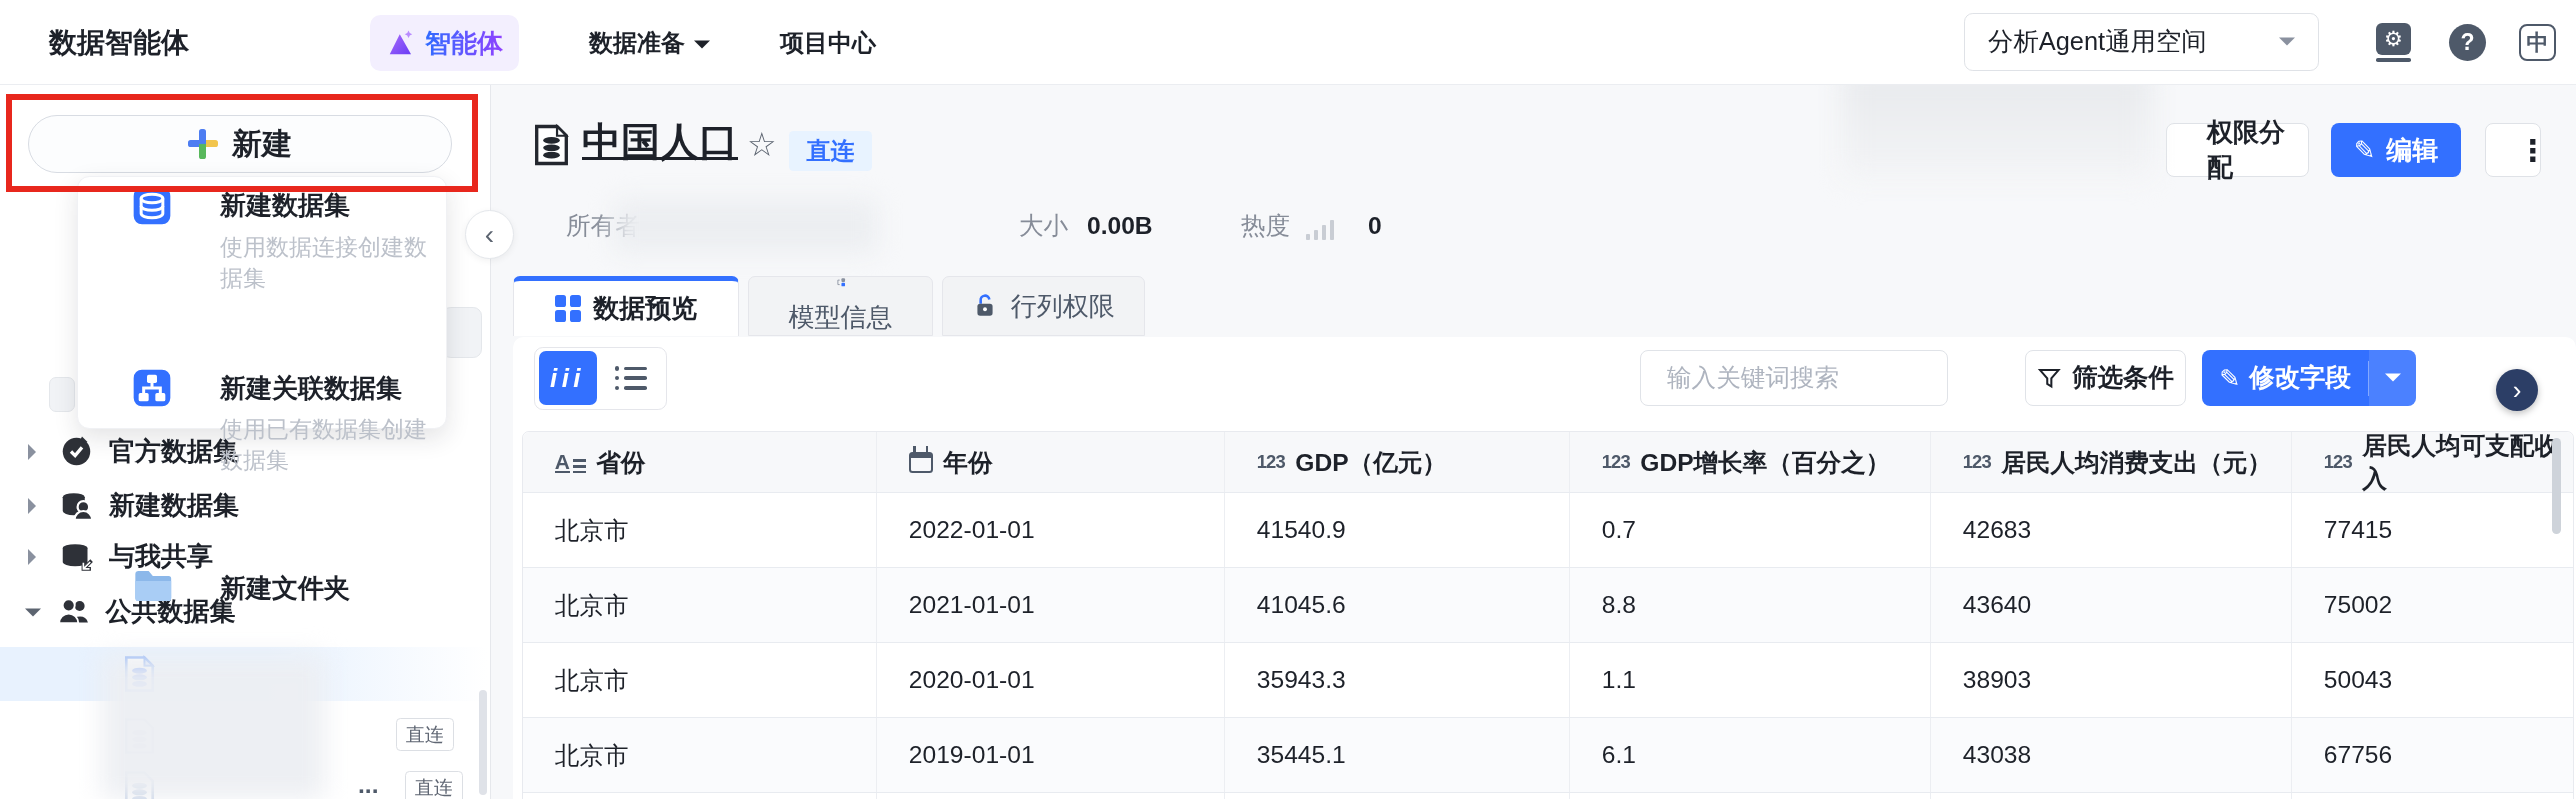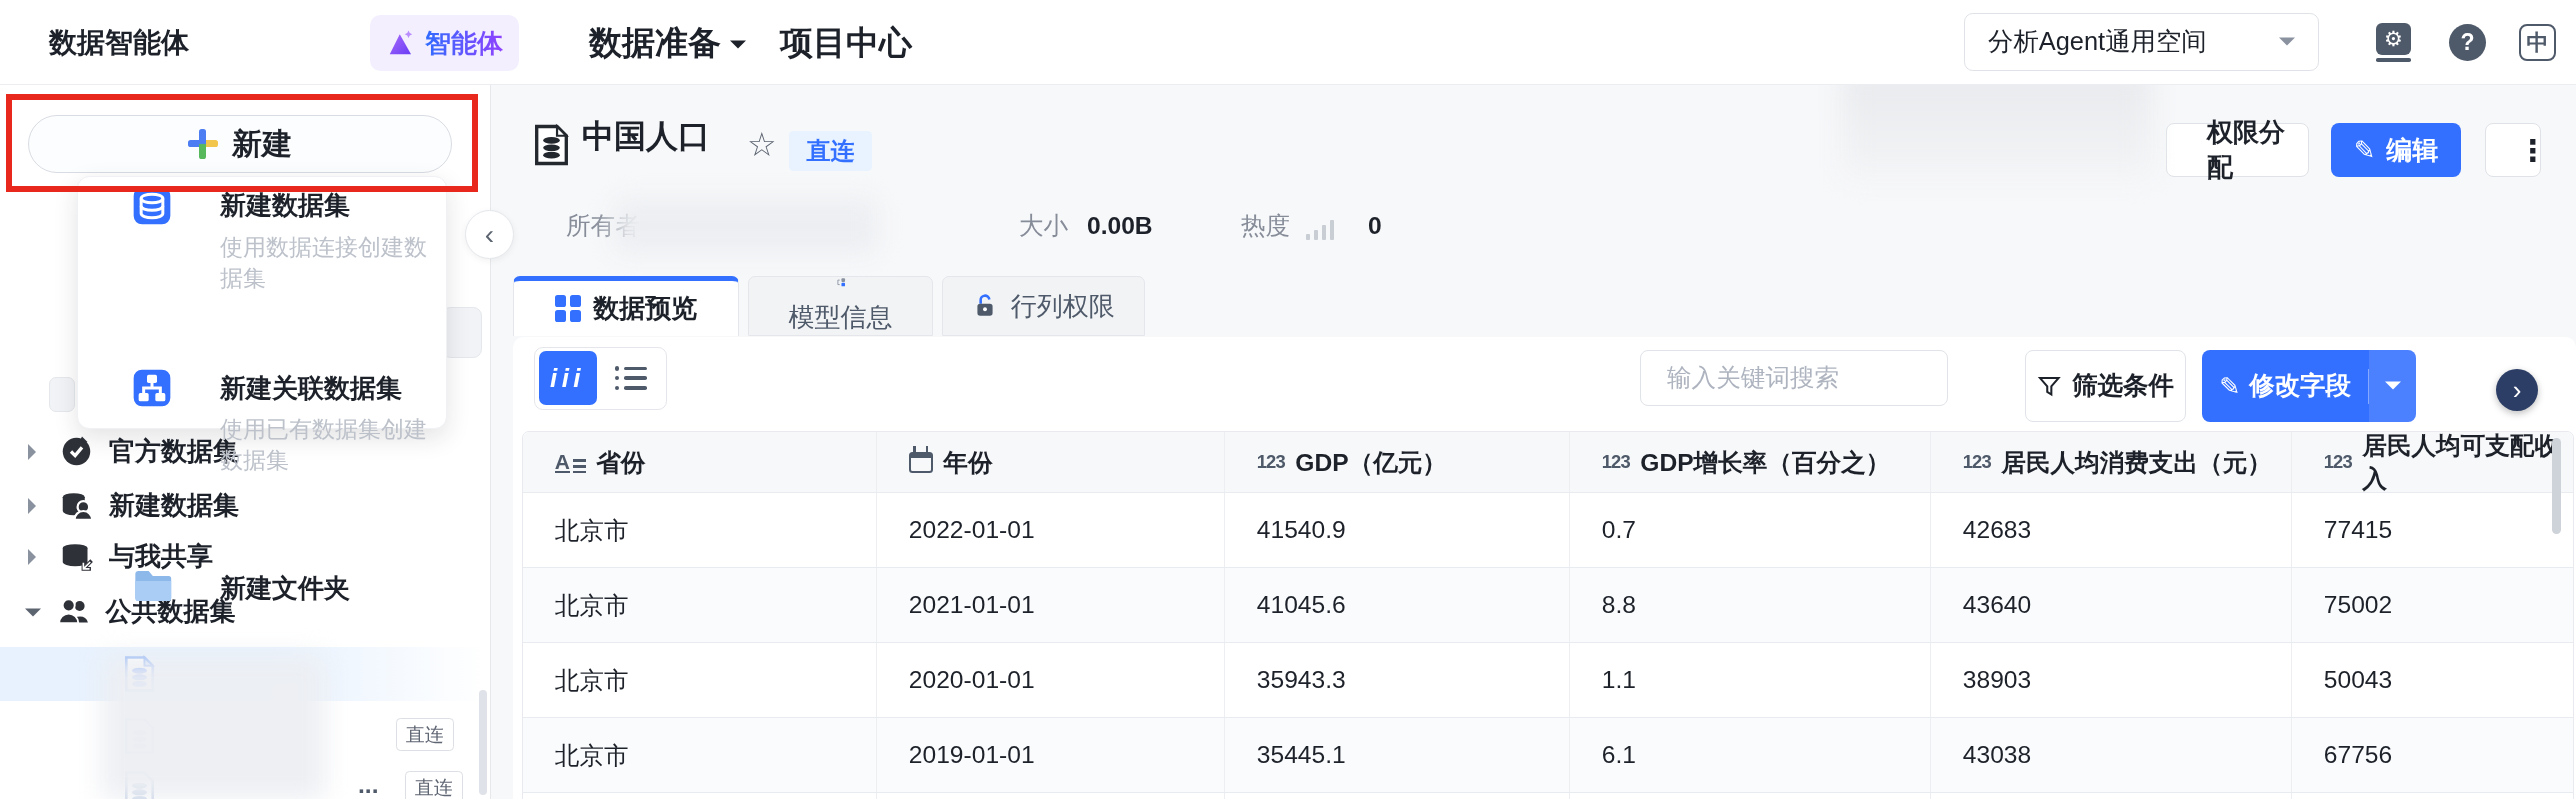--- a/index.html
+++ b/index.html
@@ -22,21 +22,21 @@
   .topnav{position:absolute;left:0;top:0;width:2576px;height:85px;background:#fff;
           border-bottom:0.9px solid #ebedf1;z-index:20;}
   .logo{position:absolute;left:49px;top:0;height:85px;line-height:85px;font-size:28px;font-weight:bold;}
   .nav-pill{position:absolute;left:370px;top:15px;width:149px;height:56px;border-radius:10.5px;
             background:#f3effe;display:flex;align-items:center;justify-content:center;gap:8.8px;}
   .nav-pill .lbl{font-size:26px;font-weight:bold;color:#5a46e8;}
   @supports (-webkit-background-clip:text){
     .nav-pill .lbl{background:linear-gradient(90deg,#2f6bff,#9042ff);
       -webkit-background-clip:text;background-clip:text;color:transparent;}
   }
-  .nav-item{position:absolute;top:0;height:85px;line-height:85px;font-size:33px;font-weight:600;color:#1d2129;}
+  .nav-item{position:absolute;top:0;height:85px;line-height:85px;font-size:24px;font-weight:600;color:#1d2129;}
   .caret{display:inline-block;width:0;height:0;border:8px solid transparent;border-top-color:#1d2129;
          margin-left:8.8px;vertical-align:middle;transform:translateY(3.5px);}
   .ws-select{position:absolute;left:1964px;top:13px;width:355px;height:58px;border:0.9px solid #dfe2e7;
              border-radius:8.8px;background:#fff;display:flex;align-items:center;padding:0 23px;font-size:25.4px;}
   .ws-select .caret{border-top-color:#8a919f;margin-left:auto;}
   .nav-icon{position:absolute;top:23px;width:39px;height:39px;display:flex;align-items:center;justify-content:center;}
   .dev-ico{left:2374px;flex-direction:column;gap:2.6px;}
   .dev-ico .scr{width:35px;height:32px;background:#4e5969;border-radius:6.1px;color:#fff;font-size:21px;
                 display:flex;align-items:center;justify-content:center;}
   .dev-ico .base{width:35px;height:4.4px;background:#4e5969;border-radius:1.8px;}
@@ -78,21 +78,21 @@
   .blur-block{position:absolute;filter:blur(12.3px);border-radius:7px;}
   .side-scroll{position:absolute;left:479px;top:605px;width:8px;height:105px;background:#dfe2e8;border-radius:4.4px;}
 
   .collapse-btn{position:absolute;left:465px;top:210px;width:49px;height:49px;border-radius:50%;
                 background:#fff;border:0.9px solid #e4e7eb;box-shadow:0 1.8px 7px rgba(0,0,0,.06);
                 display:flex;align-items:center;justify-content:center;font-size:28px;color:#5c6470;z-index:60;}
   .redbox{position:absolute;left:6.1px;top:94px;width:472px;height:98px;border:6.1px solid #e8271d;z-index:70;}
 
   
   .main{position:absolute;left:491px;top:85px;width:2085px;height:715px;background:#f7f8fa;}
-  .ds-title{position:absolute;left:91px;top:30px;font-size:32px;font-weight:bold;}
+  .ds-title{position:absolute;left:91px;top:30px;font-size:39px;font-weight:bold;text-decoration:underline;}
   .star{position:absolute;left:256px;top:40px;font-size:33px;color:#5c6470;}
   .badge{position:absolute;left:298px;top:46px;height:40px;line-height:40px;padding:0 17.5px;
          border-radius:4.4px;background:#e8f3ff;color:#3370ff;font-size:24px;font-weight:600;}
   .meta{position:absolute;top:116px;height:49px;display:flex;align-items:center;font-size:24.6px;}
   .meta.gl{color:#868c98;}
   .meta.vl{font-weight:bold;color:#1d2129;}
   .bars{position:absolute;left:815px;top:132px;width:35px;height:23px;display:flex;align-items:flex-end;gap:3.5px;}
   .bars i{display:block;width:4.4px;background:#c9cdd4;border-radius:0.9px;}
   .hd-btn{position:absolute;top:38px;height:54px;border-radius:8px;display:flex;align-items:center;
           justify-content:center;font-size:26px;font-weight:600;}
@@ -116,21 +116,21 @@
   .seg{width:58px;height:54px;border-radius:7px;display:flex;align-items:center;justify-content:center;}
   .seg.active{background:#3370ff;color:#fff;font-size:26px;font-weight:bold;letter-spacing:4.4px;font-style:normal;}
   .list-ico{display:flex;flex-direction:column;gap:5.3px;}
   .list-ico i{display:flex;align-items:center;gap:4.4px;}
   .list-ico b{width:4.4px;height:4.4px;border-radius:50%;background:#4e5969;}
   .list-ico u{width:23px;height:3.5px;background:#4e5969;border-radius:1.8px;}
   .search-box{position:absolute;left:1127px;top:13px;width:308px;height:56px;border:0.9px solid #e0e3e8;
               border-radius:8px;background:#fff;display:flex;align-items:center;padding:0 24px;}
   .search-box input{border:none;outline:none;flex:1;font-size:24.6px;font-family:inherit;color:#1d2129;background:transparent;}
   .search-box input::placeholder{color:#aeb4bf;}
-  .tool-btn{position:absolute;top:13px;height:72px;border-radius:8px;display:flex;align-items:center;
+  .tool-btn{position:absolute;top:13px;height:56px;border-radius:8px;display:flex;align-items:center;
             justify-content:center;font-size:25.4px;font-weight:600;}
   .filter-btn{left:1512px;width:161px;background:#fff;border:0.9px solid #e0e3e8;gap:10.5px;color:#1d2129;}
   .modify-btn{left:1689px;width:214px;background:#3370ff;color:#fff;padding:0;}
   .modify-main{flex:1;display:flex;align-items:center;justify-content:center;gap:8.8px;height:100%;}
   .modify-div{width:0.9px;height:35px;background:rgba(255,255,255,.4);}
   .modify-caret{width:47px;height:100%;display:flex;align-items:center;justify-content:center;
                 background:rgba(255,255,255,.12);border-radius:0 8px 8px 0;}
   .modify-caret i{width:0;height:0;border:8px solid transparent;border-top-color:#fff;transform:translateY(3.5px);}
   .scroll-right{position:absolute;left:1983px;top:32px;width:42px;height:42px;border-radius:50%;
                 background:#2c3e66;color:#fff;font-size:26px;display:flex;align-items:center;

